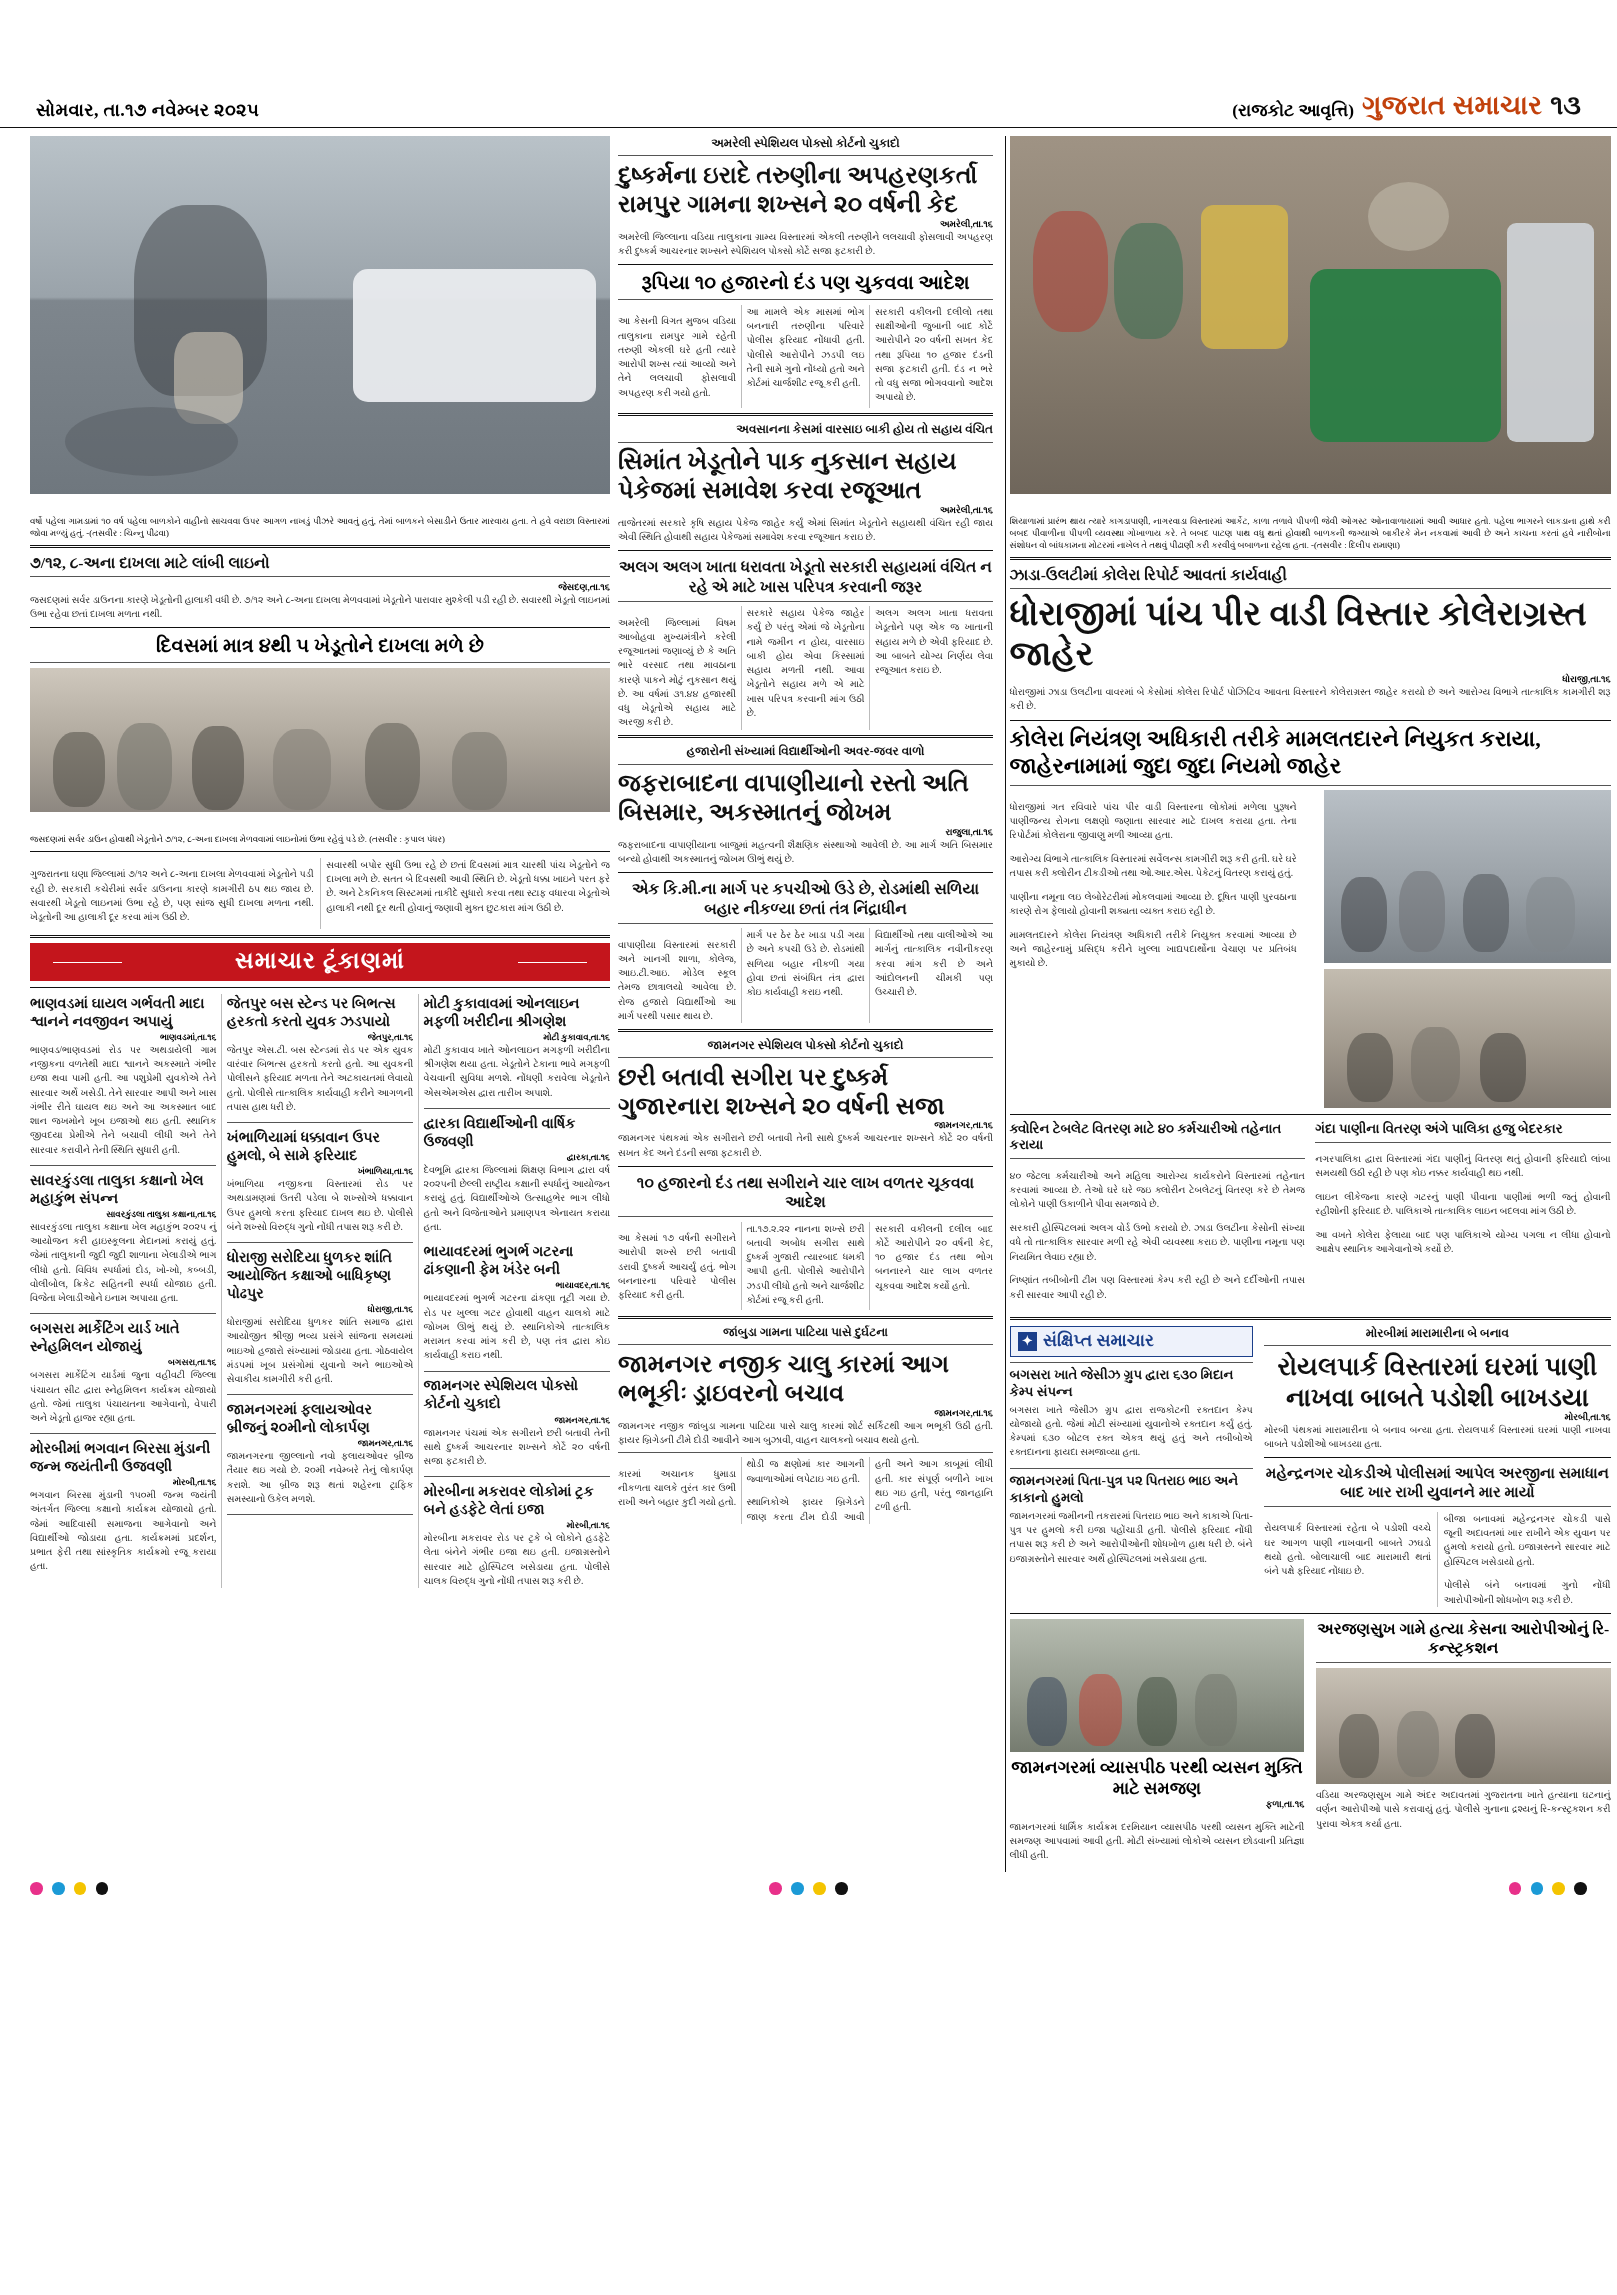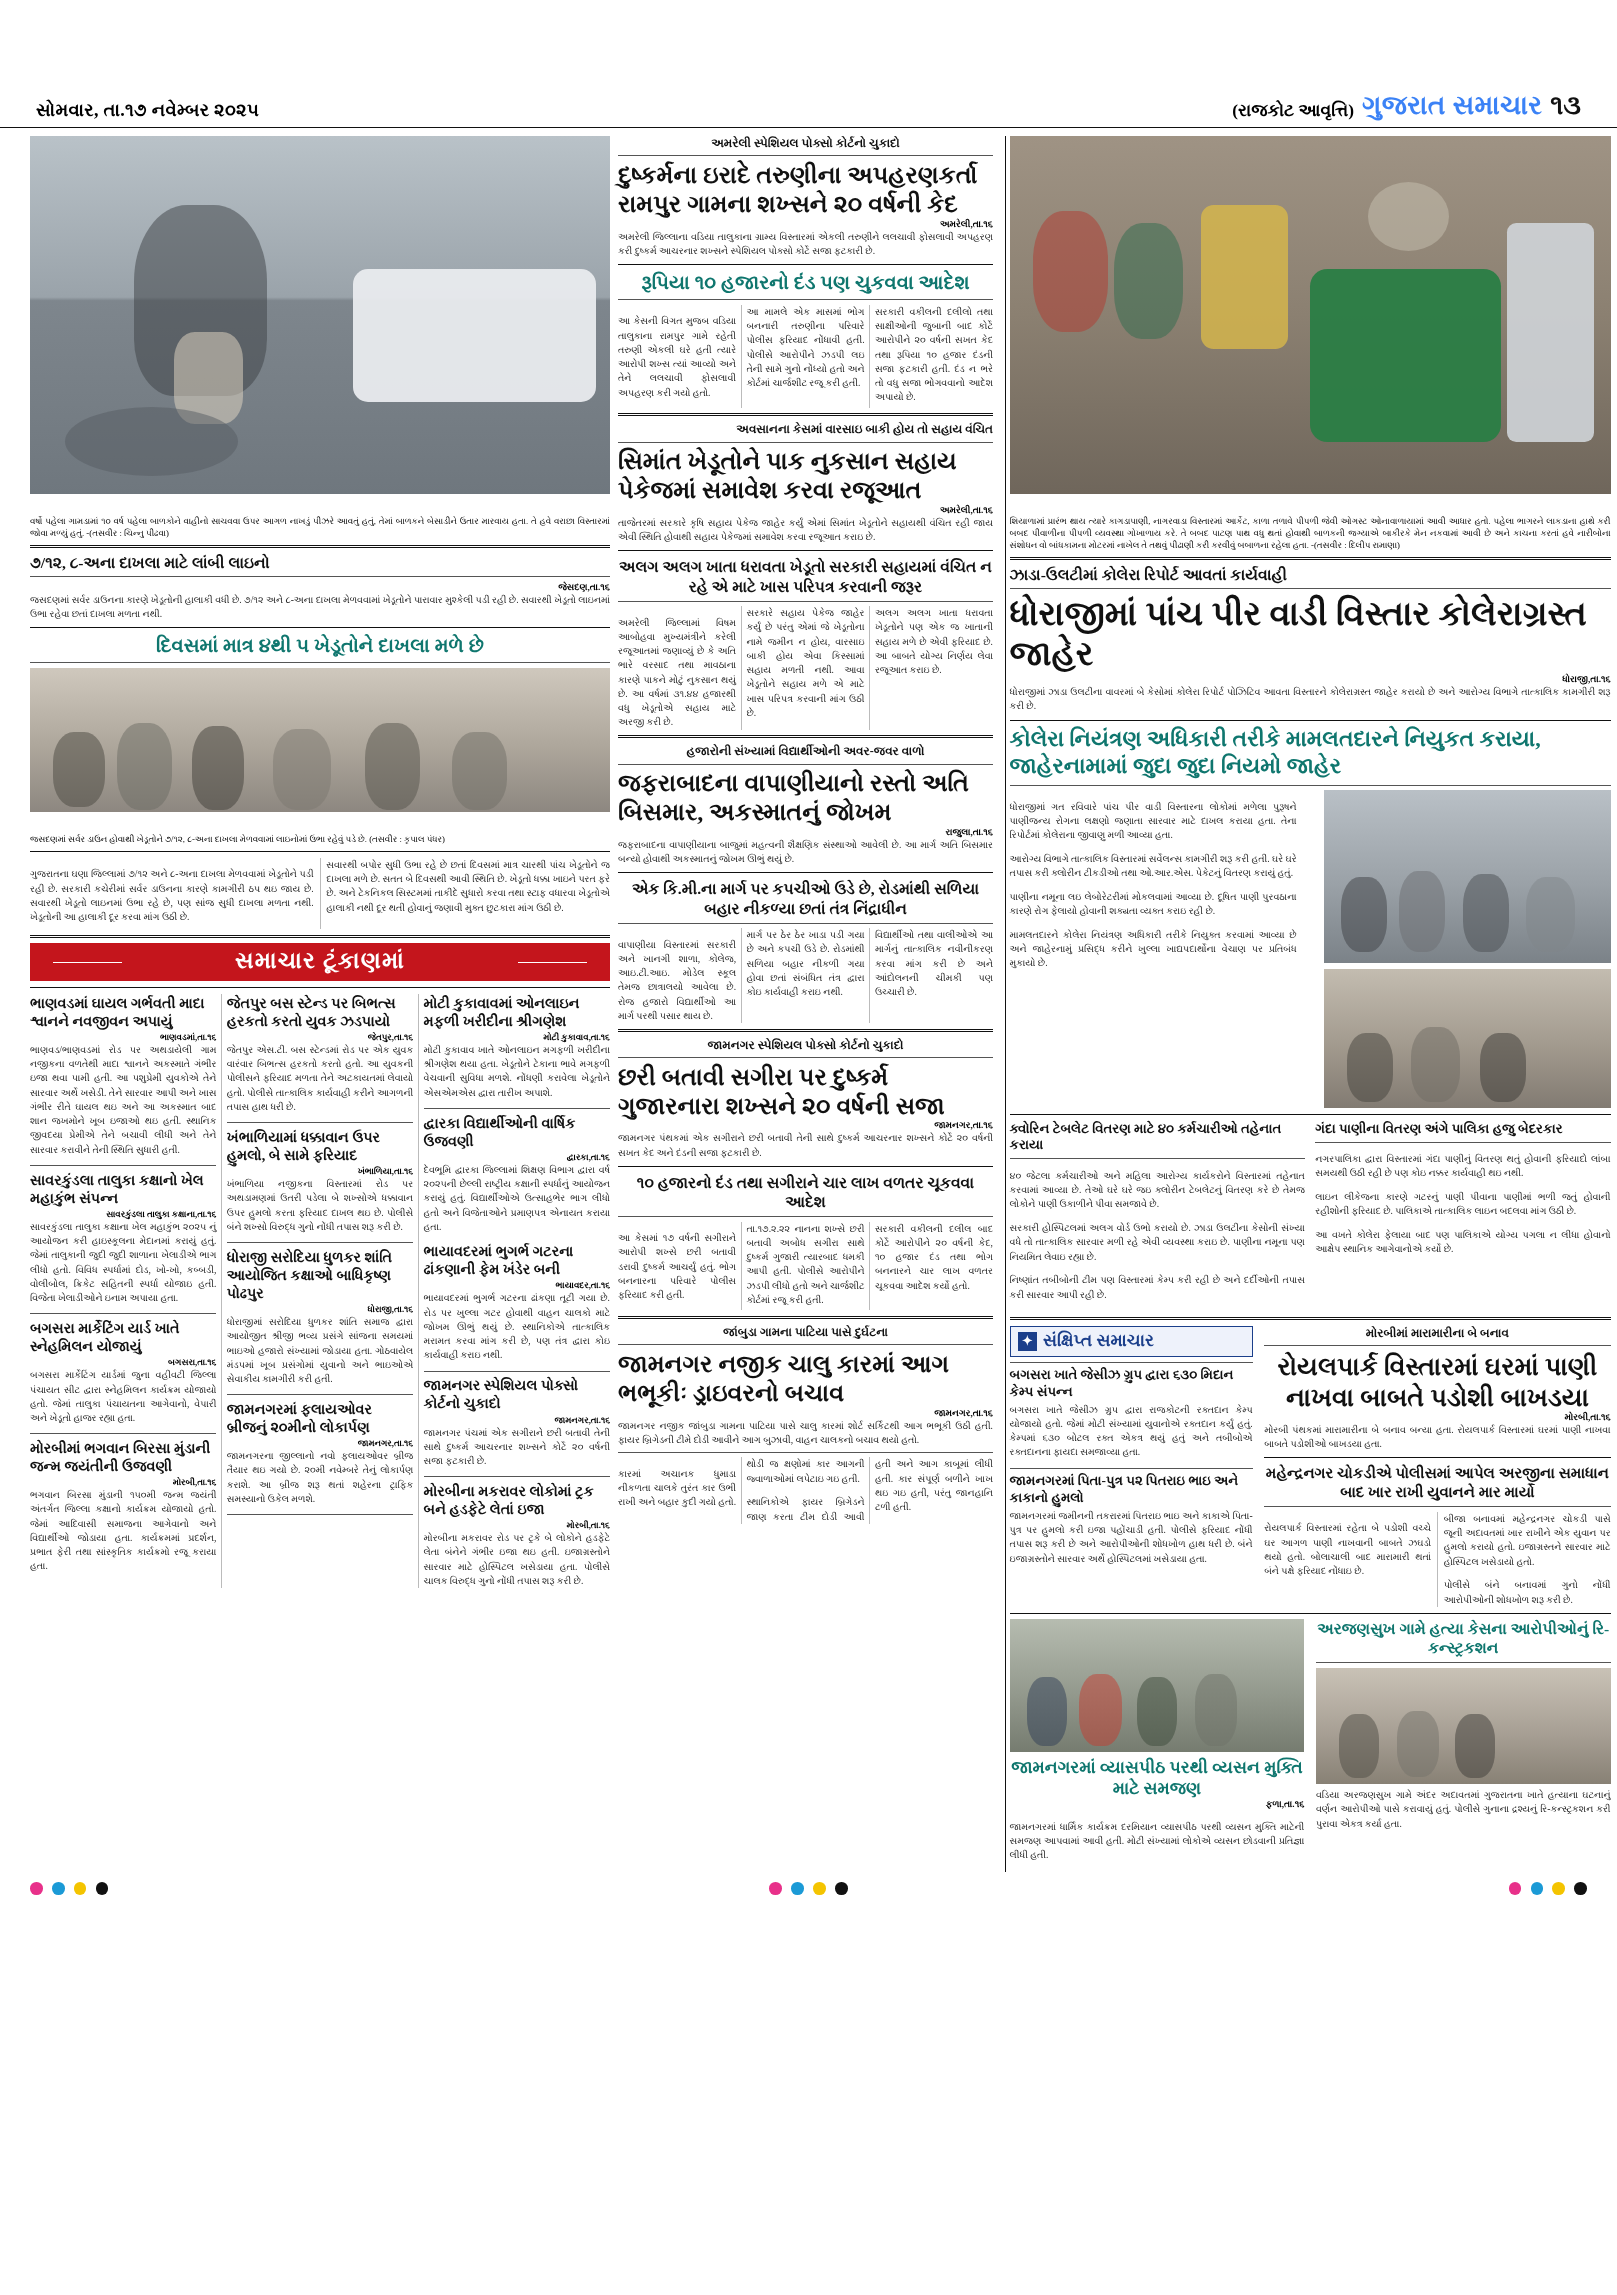--- a/index.html
+++ b/index.html
@@ -21,36 +21,36 @@
   .masthead {
     display: flex;
     align-items: flex-end;
     justify-content: space-between;
     padding: 50px 36px 5.8px 36px;
     border-bottom: 1.7px solid #111;
   }
   .masthead .left { font-size: 18px; font-weight: bold; letter-spacing: 0.3px; }
   .masthead .right { display: flex; align-items: flex-end; gap: 8px; }
   .masthead .edition { font-size: 17.3px; font-weight: bold; }
-  .masthead .paper { font-size: 26.6px; font-weight: bold; color:#3b82f6; letter-spacing:0.3px; }
+  .masthead .paper { font-size: 26.6px; font-weight: bold; color:#c2410c; letter-spacing:0.3px; }
   .masthead .pageno { font-size: 26.6px; font-weight: bold; color:#111;margin-top:40px; }
 
   
   .body-grid {
     display: grid;
     grid-template-columns: 580px 375px 0.6px 601px;
     gap: 0 8px;
     padding: 8px 30px 0 30px;
   }
   .vrule { background: #111; width: 1.2px; margin: 0 3.5px; }
 
   
   .hl-xl { font-size: 29px; font-weight: bold; line-height: 1.18; color:#111; }
   .hl-lg { font-size: 24px; font-weight: bold; line-height: 1.2; color:#111; }
-  .hl-md { font-size: 19.6px; font-weight: bold; line-height: 1.22; color:#0f766e;font-family:Liberation Serif, serif; }
+  .hl-md { font-size: 19.6px; font-weight: bold; line-height: 1.22; color:#000000;font-family:Liberation Serif, serif; }
   .hl-sm { font-size: 14.4px; font-weight: bold; line-height: 1.25; color:#111; }
   .kicker { font-size: 12px; font-weight: bold; color:#111; }
   .byline { font-size: 9.2px; font-weight: bold; text-align: right; }
   .body-txt { font-size: 9.5px; line-height: 1.5; text-align: justify; color:#1a1a1a; }
   .rule { border-top: 1.2px solid #111; margin: 5.8px 0; }
   .rule-thin { border-top: 0.6px solid #555; margin: 4.6px 0; }
   .dbl-rule { border-top: 1.7px solid #111; border-bottom: 0.6px solid #111; height: 2.9px; margin: 5.8px 0; }
 
   .photo {
     width: 100%;

